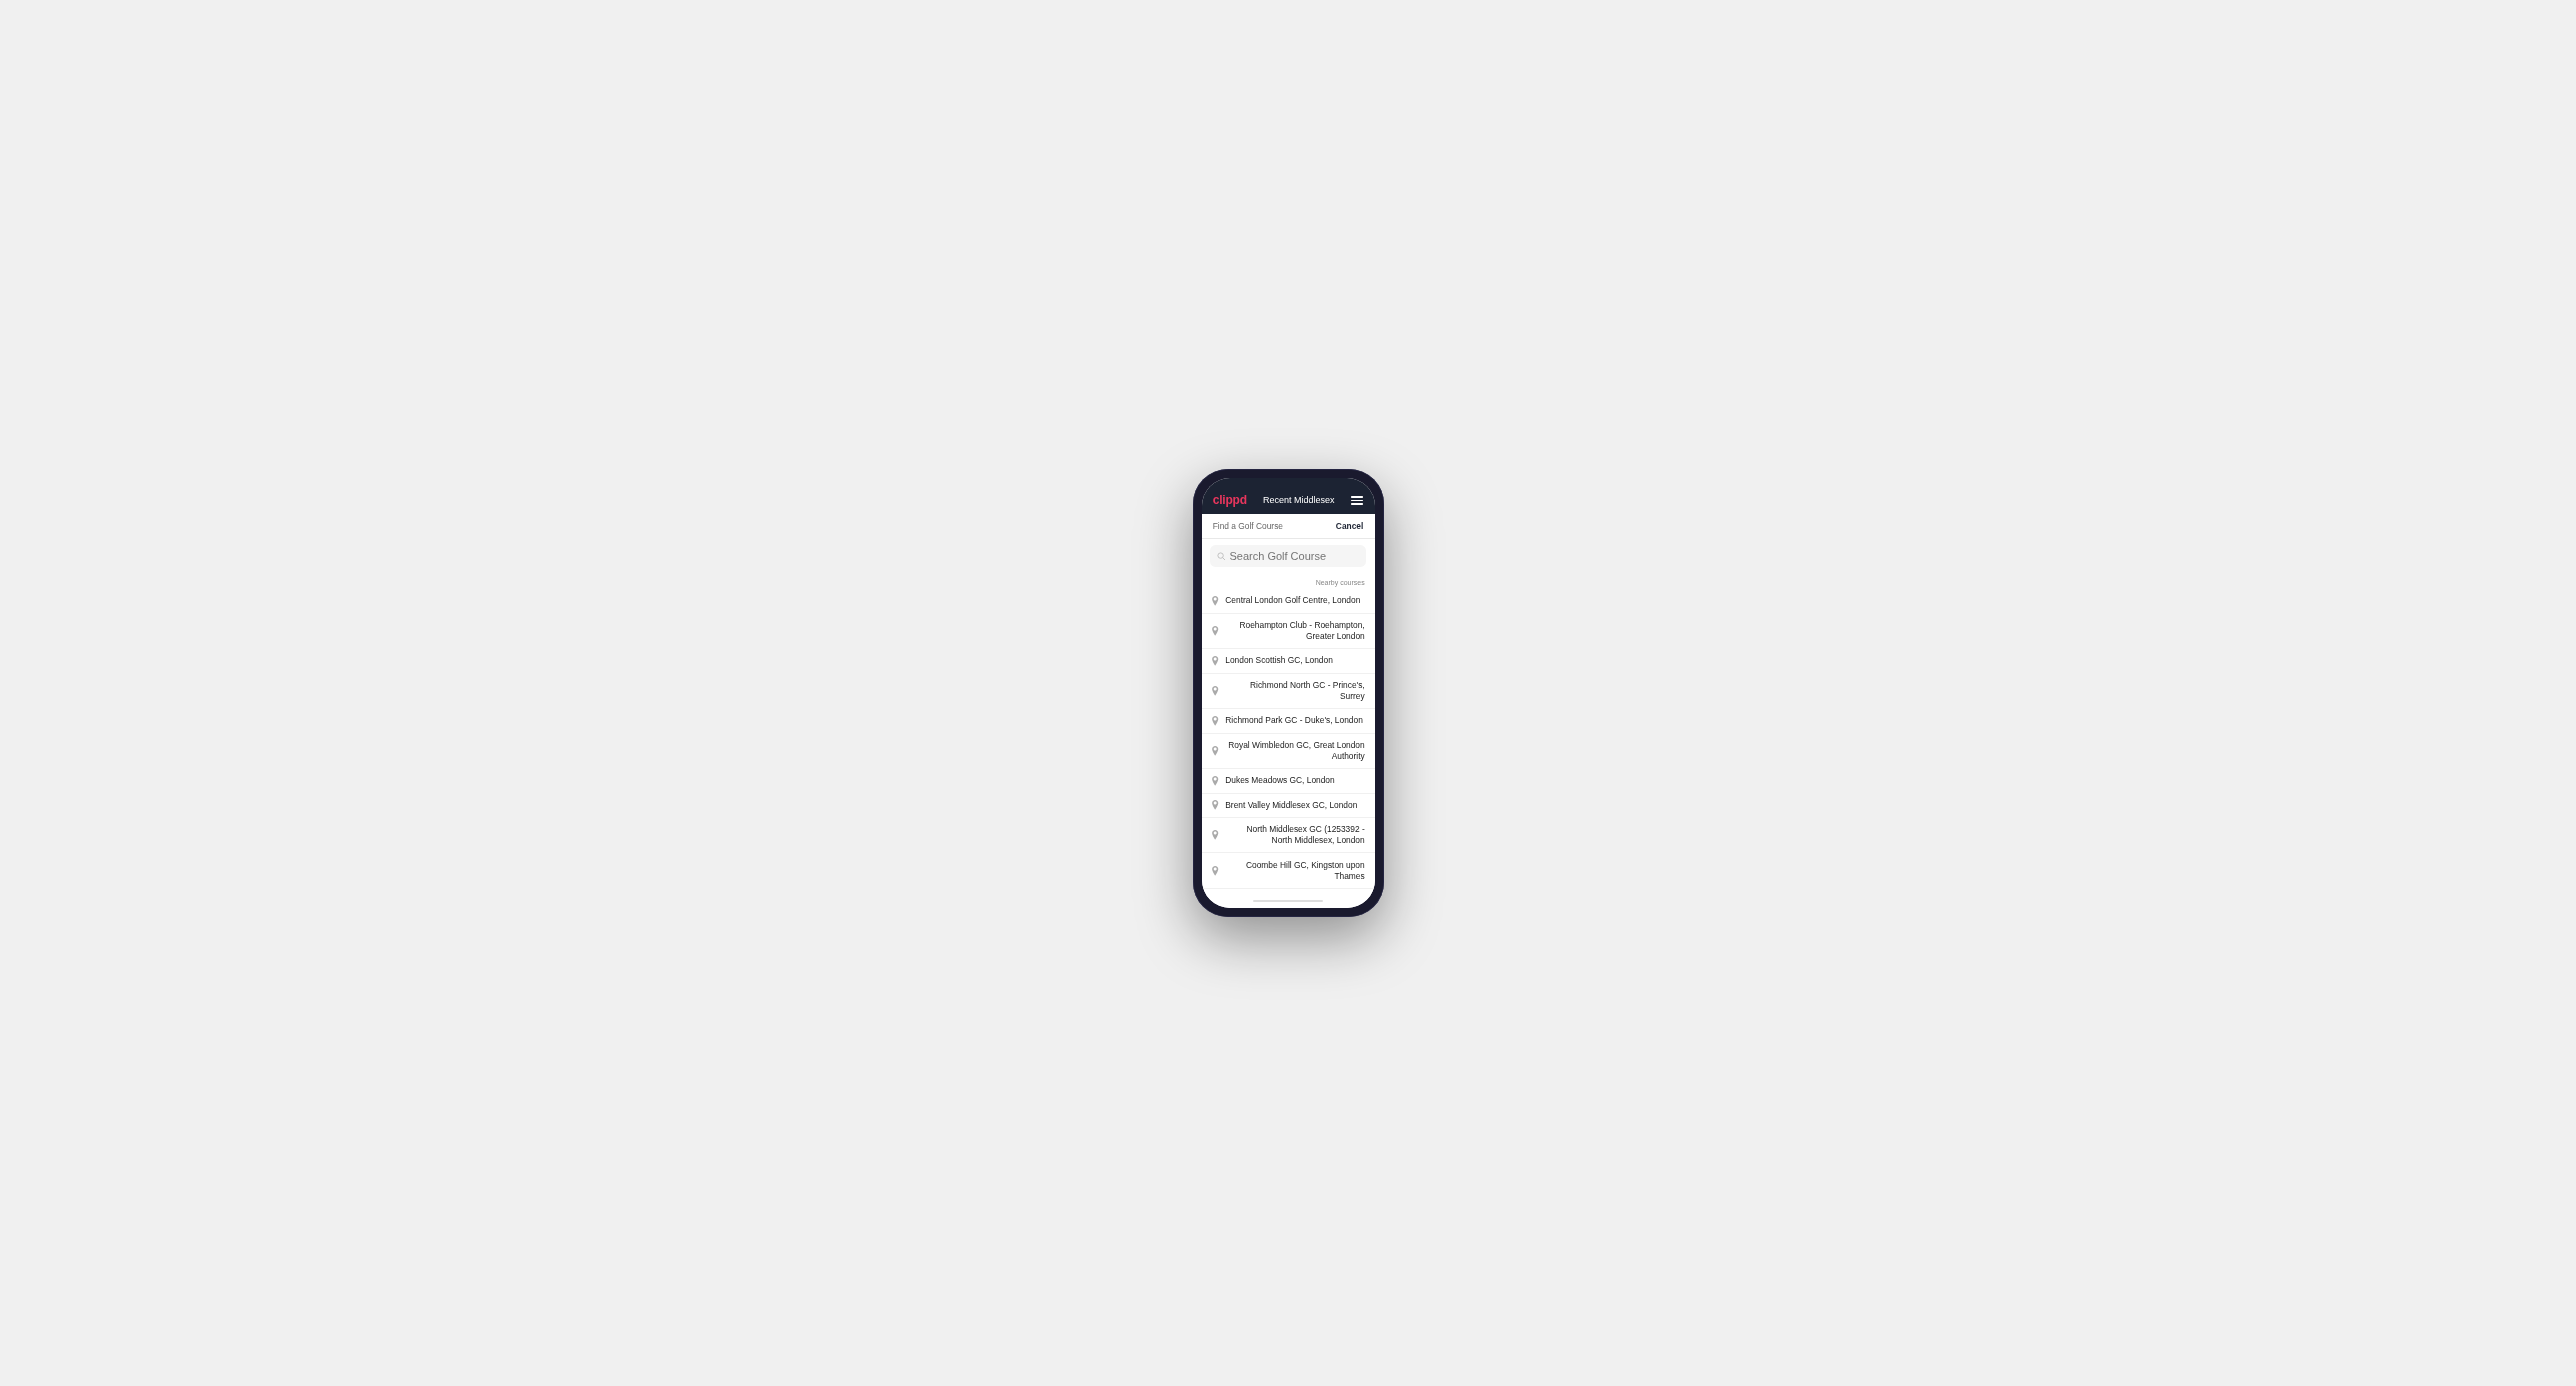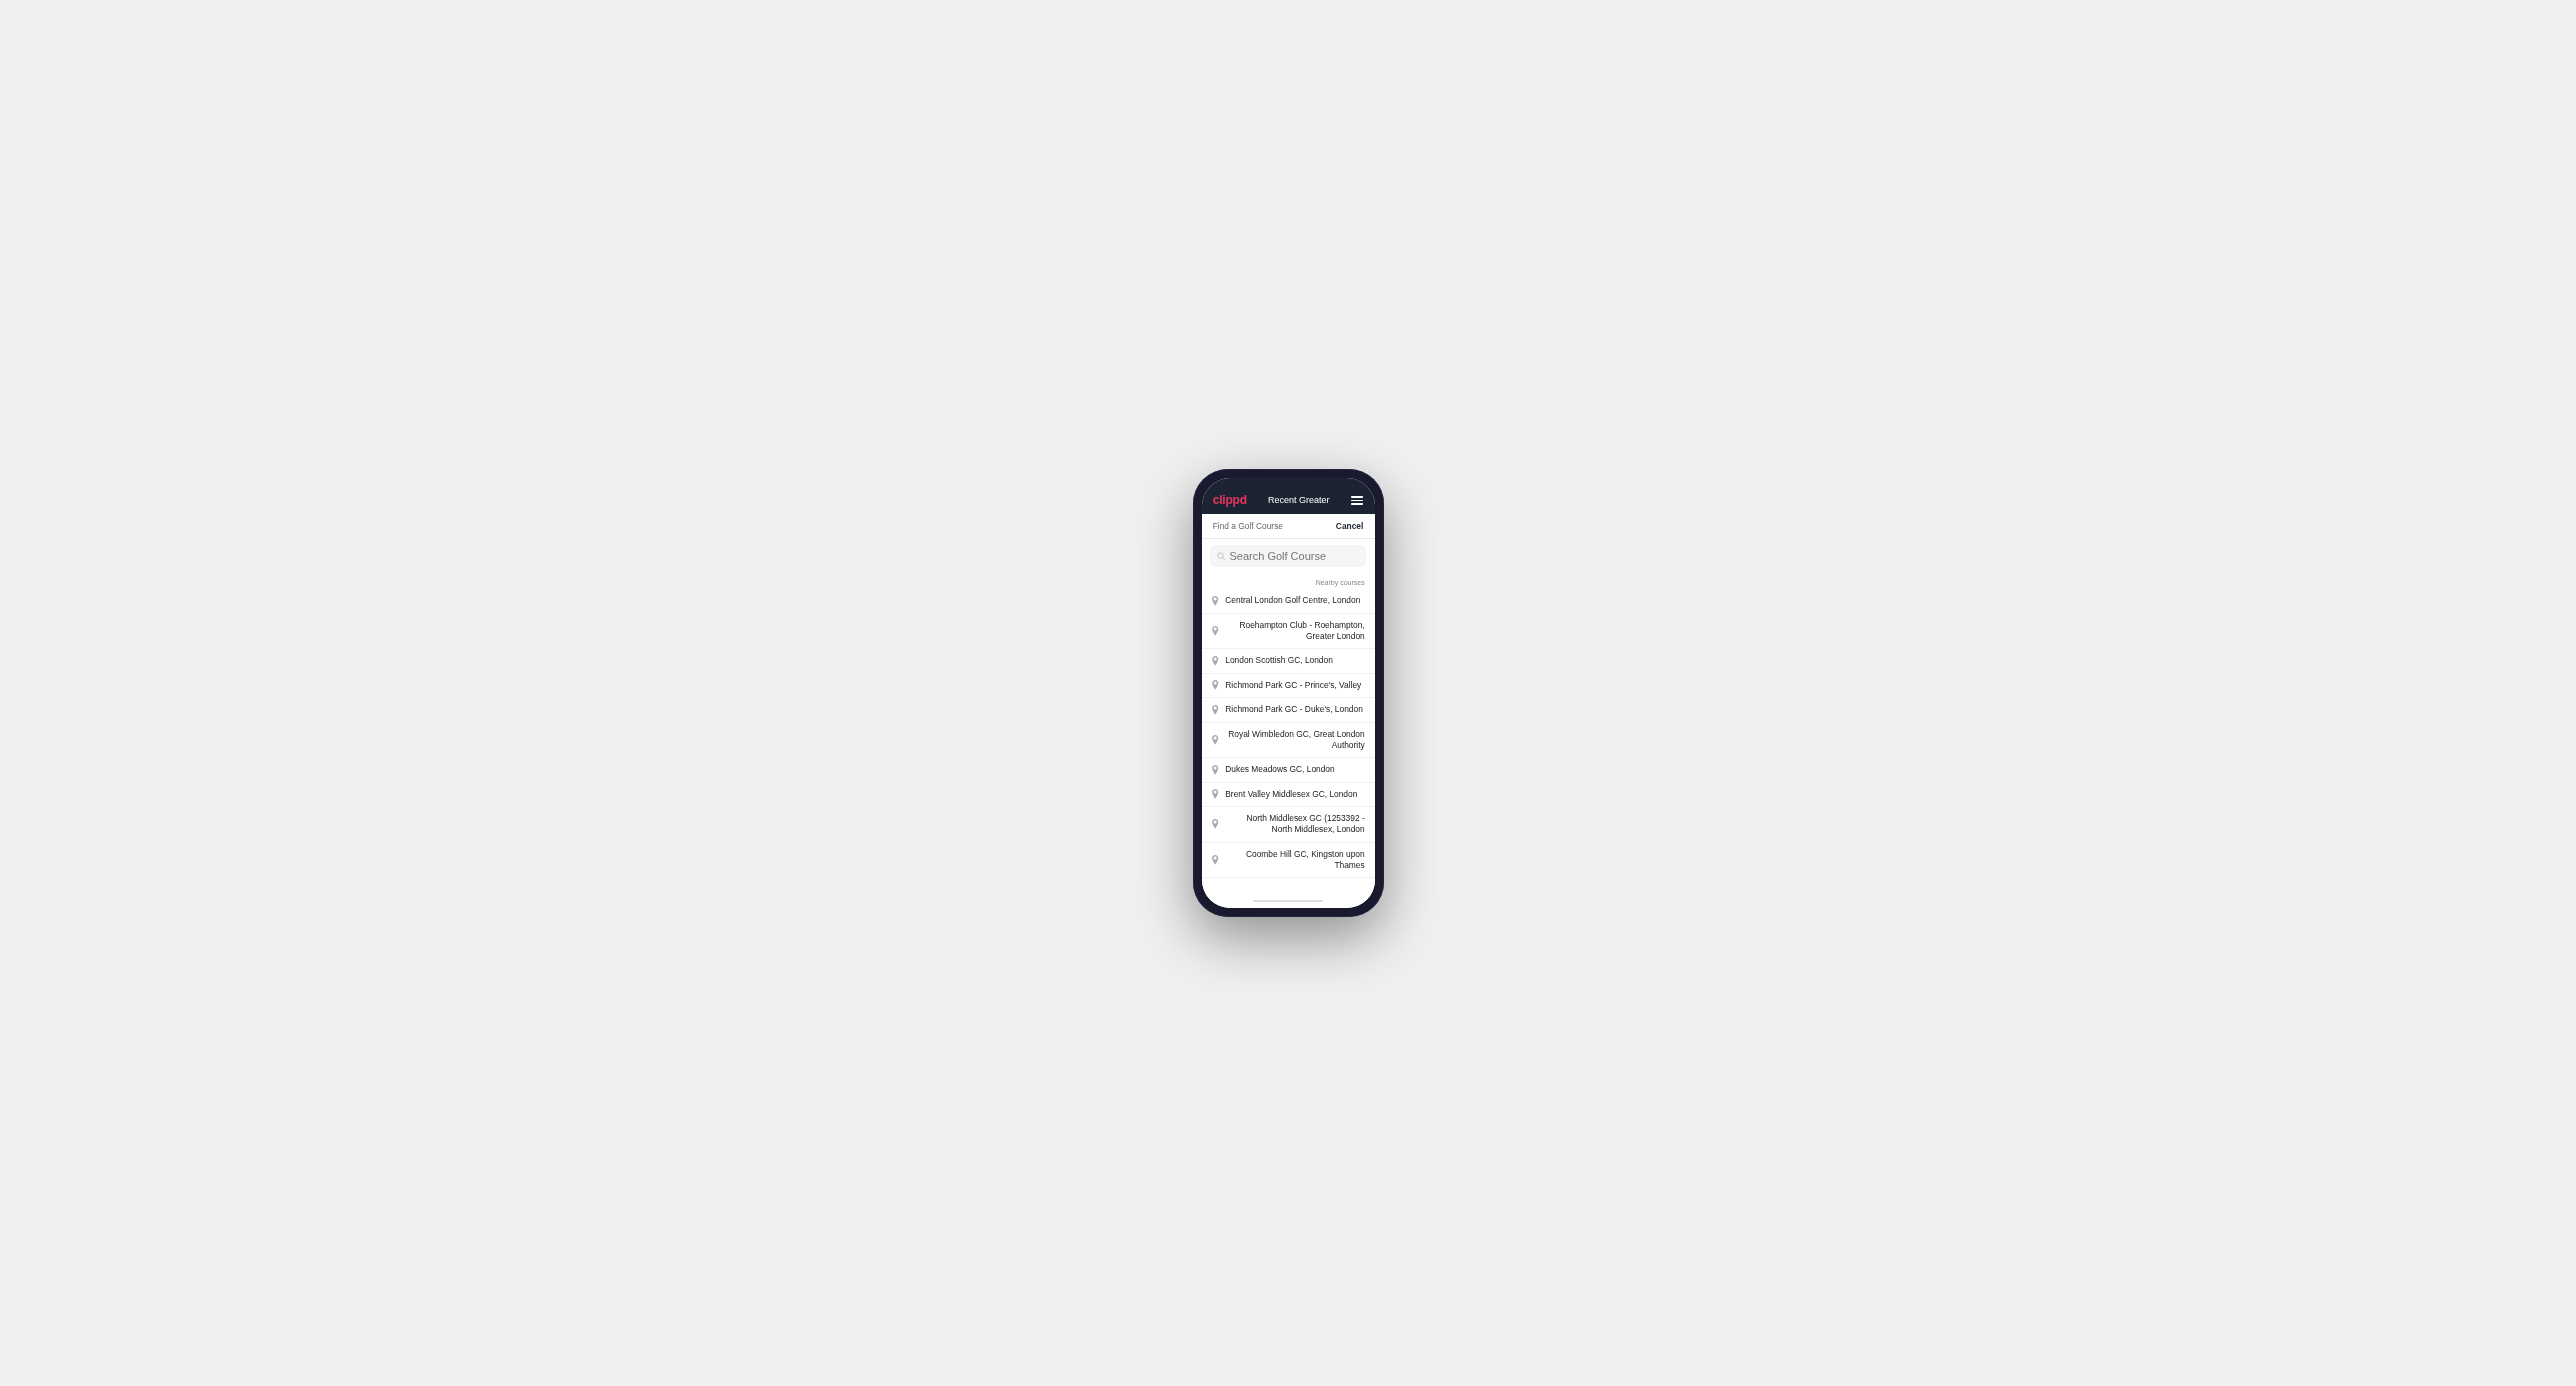--- a/index.html
+++ b/index.html
@@ -193,21 +193,21 @@
 </head>
 <body>
 
 <div class="phone-outer">
   <div class="phone-inner">
 
     <div class="status-bar"></div>
 
     <div class="app-header">
       <span class="app-logo">clippd</span>
-      <span class="header-title">Recent Greater</span>
+      <span class="header-title">Recent Middlesex</span>
       <div class="header-menu-icon">
         <span></span>
         <span></span>
         <span></span>
       </div>
     </div>
 
     <div class="find-bar">
       <span class="find-bar-label">Find a Golf Course</span>
       <button class="cancel-button">Cancel</button>
@@ -244,21 +244,21 @@
         <svg class="pin-icon" viewBox="0 0 12 16" fill="none" xmlns="http://www.w3.org/2000/svg">
           <path d="M6 0C3.24 0 1 2.24 1 5c0 3.75 5 11 5 11s5-7.25 5-11c0-2.76-2.24-5-5-5zm0 7.5c-1.38 0-2.5-1.12-2.5-2.5S4.62 2.5 6 2.5 8.5 3.62 8.5 5 7.38 7.5 6 7.5z" fill="#aaa"></path>
         </svg>
         <span class="course-name">London Scottish GC, London</span>
       </div>
 
       <div class="course-item">
         <svg class="pin-icon" viewBox="0 0 12 16" fill="none" xmlns="http://www.w3.org/2000/svg">
           <path d="M6 0C3.24 0 1 2.24 1 5c0 3.75 5 11 5 11s5-7.25 5-11c0-2.76-2.24-5-5-5zm0 7.5c-1.38 0-2.5-1.12-2.5-2.5S4.62 2.5 6 2.5 8.5 3.62 8.5 5 7.38 7.5 6 7.5z" fill="#aaa"></path>
         </svg>
-        <span class="course-name">Richmond Park GC - Prince's, Valley</span>
+        <span class="course-name">Richmond North GC - Prince's, Surrey</span>
       </div>
 
       <div class="course-item">
         <svg class="pin-icon" viewBox="0 0 12 16" fill="none" xmlns="http://www.w3.org/2000/svg">
           <path d="M6 0C3.24 0 1 2.24 1 5c0 3.75 5 11 5 11s5-7.25 5-11c0-2.76-2.24-5-5-5zm0 7.5c-1.38 0-2.5-1.12-2.5-2.5S4.62 2.5 6 2.5 8.5 3.62 8.5 5 7.38 7.5 6 7.5z" fill="#aaa"></path>
         </svg>
         <span class="course-name">Richmond Park GC - Duke's, London</span>
       </div>
 
       <div class="course-item">

